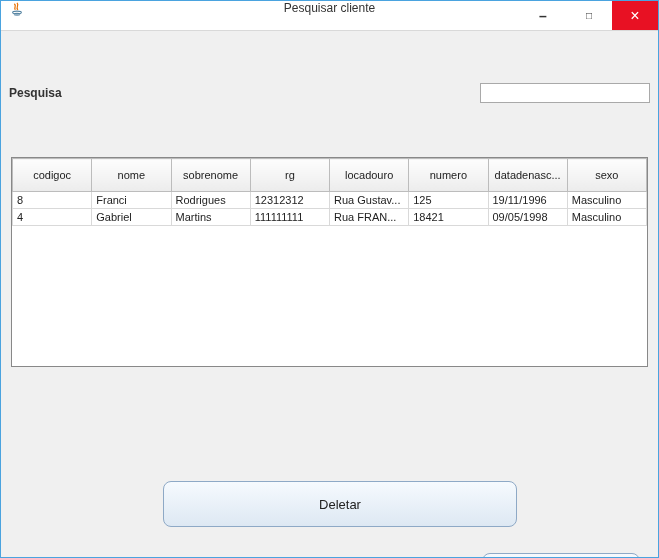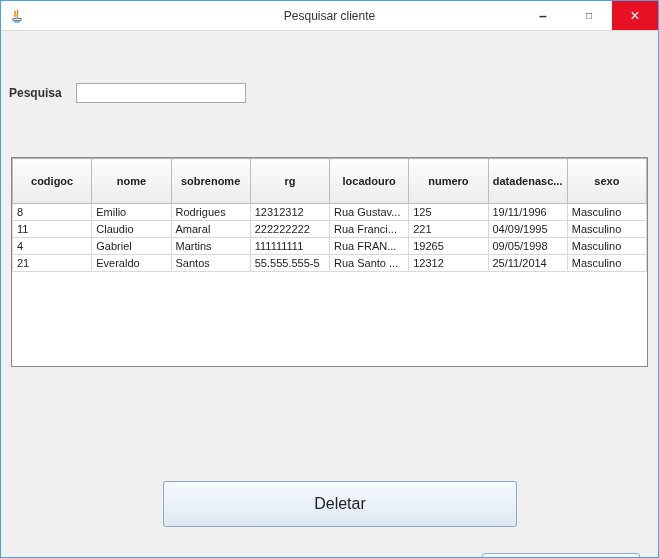--- a/index.html
+++ b/index.html
@@ -11,21 +11,20 @@
     width: 659px;
     height: 558px;
     overflow: hidden;
     border: 1px solid #4aa3df;
   }
   .titlebar {
     height: 30px;
     background: #fff;
     border-bottom: 1px solid #d9d9d9;
     display: flex;
-    align-items: center;
     position: relative;
   }
   .titlebar .app-icon {
     width: 16px; height: 16px;
     margin-left: 8px;
     display: flex; align-items: center; justify-content: center;
   }
   .titlebar .title {
     position: absolute;
     left: 0; right: 0;
@@ -59,21 +58,21 @@
   }
   .panel {
     background: #f0f0f0;
     width: 100%;
     height: 100%;
     position: relative;
   }
   .search-row {
     display: flex;
     align-items: center;
-    justify-content: flex-start;
+    justify-content: space-between;
     gap: 14px;
     margin-top: 42px;
     margin-bottom: 54px;
   }
   .search-row label {
     font-weight: bold;
     font-size: 12px;
     color: #333;
   }
   .search-row input {
@@ -93,44 +92,44 @@
   }
   table {
     border-collapse: collapse;
     width: 100%;
     table-layout: fixed;
     font-size: 11px;
   }
   thead th {
     background: linear-gradient(#fdfdfd, #ececec);
     border: 1px solid #bcbcbc;
-    padding: 16px 4px;
-    font-weight: bold;
+    padding: 10px 4px;
+    font-weight: normal;
     color: #222;
     text-align: center;
     white-space: nowrap;
     overflow: hidden;
     text-overflow: ellipsis;
     height: 18px;
   }
   tbody td {
     border: 1px solid #d9d9d9;
     padding: 1px 4px;
     color: #222;
     white-space: nowrap;
     overflow: hidden;
     text-overflow: ellipsis;
     height: 17px;
   }
   .btn {
     background: linear-gradient(#f6fafe, #dde8f3);
     border: 1px solid #8ea9c6;
-    border-radius: 3px;
+    border-radius: 8px;
     color: #222;
-    font-size: 16px;
+    font-size: 13px;
     display: flex;
     align-items: center;
     justify-content: center;
     cursor: default;
   }
   .btn.deletar {
     position: absolute;
     left: 154px;
     top: 398px;
     width: 354px;
@@ -182,56 +181,36 @@
               <th>rg</th>
               <th>locadouro</th>
               <th>numero</th>
               <th>datadenasc...</th>
               <th>sexo</th>
             </tr>
         </thead>
         <tbody id="tbody">
             <tr>
               <td>8</td>
-              <td>Emilio</td>
+              <td>Franci</td>
               <td>Rodrigues</td>
               <td>12312312</td>
               <td>Rua Gustav...</td>
               <td>125</td>
               <td>19/11/1996</td>
               <td>Masculino</td>
             </tr>
             <tr>
-              <td>11</td>
-              <td>Claudio</td>
-              <td>Amaral</td>
-              <td>222222222</td>
-              <td>Rua Franci...</td>
-              <td>221</td>
-              <td>04/09/1995</td>
-              <td>Masculino</td>
-            </tr>
-            <tr>
               <td>4</td>
               <td>Gabriel</td>
               <td>Martins</td>
               <td>111111111</td>
               <td>Rua FRAN...</td>
-              <td>19265</td>
+              <td>18421</td>
               <td>09/05/1998</td>
-              <td>Masculino</td>
-            </tr>
-            <tr>
-              <td>21</td>
-              <td>Everaldo</td>
-              <td>Santos</td>
-              <td>55.555.555-5</td>
-              <td>Rua Santo ...</td>
-              <td>12312</td>
-              <td>25/11/2014</td>
               <td>Masculino</td>
             </tr>
           </tbody>
       </table>
     </div>
 
     <div class="btn deletar">Deletar</div>
     <div class="btn voltar">Voltar</div>
 
   </div>

